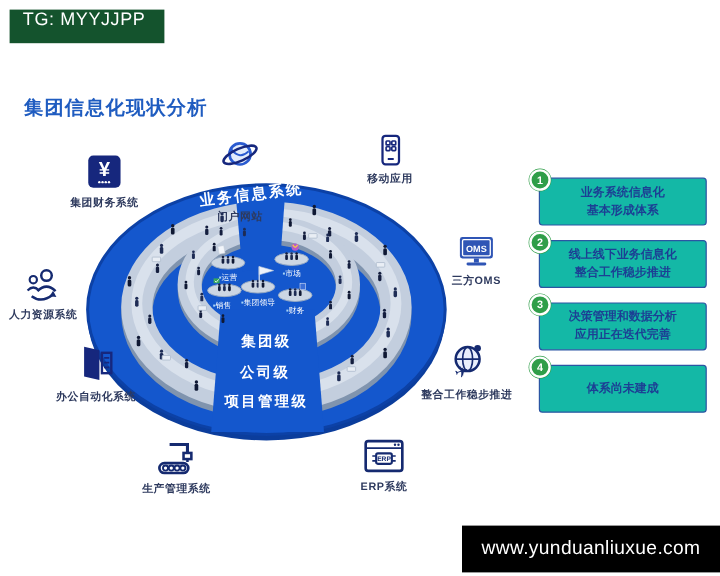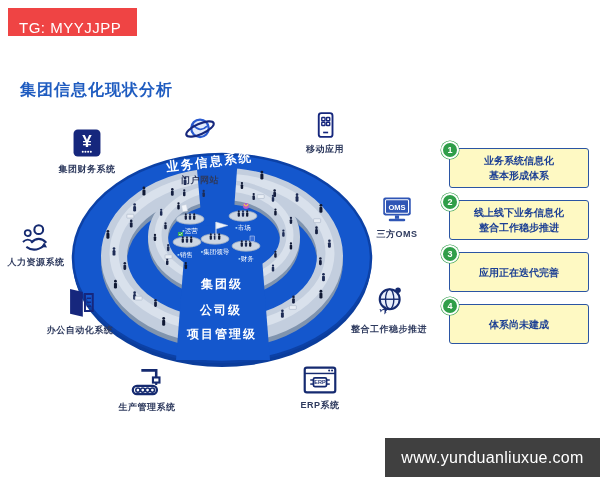--- a/index.html
+++ b/index.html
@@ -1,32 +1,32 @@
 <!DOCTYPE html>
 <html><head>
 <meta charset="utf-8">
 <style>
   html,body{margin:0;padding:0;background:#fff;}
   .stage{position:relative;width:600px;height:480px;background:#fff;overflow:hidden;
          font-family:"Liberation Sans","DejaVu Sans",sans-serif;}
-  .tg-bar{position:absolute;left:8px;top:8px;width:129px;height:28px;background:#ef4444;
-          color:#fff;font-size:15px;display:flex;align-items:flex-end;padding-left:11px;
+  .tg-bar{position:absolute;left:8px;top:8px;width:129px;height:28px;background:#14532d;
+          color:#fff;font-size:15px;display:flex;align-items:flex-start;padding-left:11px;
           letter-spacing:.5px;box-sizing:border-box;}
   .page-title{position:absolute;left:20px;top:80px;font-size:16px;font-weight:bold;
           color:#1f5cc0;letter-spacing:1px;}
-  .url-bar{position:absolute;left:385px;top:438px;width:215px;height:39px;background:#404040;
+  .url-bar{position:absolute;left:385px;top:438px;width:215px;height:39px;background:#000000;
           color:#fff;font-size:16px;display:flex;align-items:center;justify-content:center;
           letter-spacing:.3px;}
   .diagram-svg{position:absolute;left:0;top:0;}
   .sysicon{position:absolute;display:flex;flex-direction:column;align-items:center;gap:3px;}
   .sysicon .lbl{font-size:9px;color:#2e3a5e;font-weight:600;letter-spacing:.5px;white-space:nowrap;}
   .panel{position:absolute;left:437px;top:148px;width:152px;}
   .finding{position:relative;margin-bottom:12px;}
   .fbox{margin-left:12px;min-height:40px;box-sizing:border-box;border:1.5px solid #2b55a3;
-        border-radius:3px;background:#fef9c3;display:flex;flex-direction:column;justify-content:center;
+        border-radius:3px;background:#14b8a6;display:flex;flex-direction:column;justify-content:center;
         align-items:center;padding:4px 2px;}
   .fline{font-size:10px;font-weight:bold;color:#1c3f94;line-height:1.5;text-align:center;white-space:nowrap;}
   .fnum{position:absolute;left:4px;top:-7px;width:14px;height:14px;border-radius:50%;
         background:#2f9e49;border:2px solid #fff;color:#fff;font-size:9px;font-weight:bold;
         display:flex;align-items:center;justify-content:center;box-shadow:0 0 0 .5px #2f9e49;}
 </style>
 </head>
 <body>
 
 <div class="stage">
@@ -319,20 +319,21 @@
     <div class="finding">
       <div class="fnum">2</div>
       <div class="fbox">
         <div class="fline">线上线下业务信息化</div>
         <div class="fline">整合工作稳步推进</div>
       </div>
     </div>
     <div class="finding">
       <div class="fnum">3</div>
       <div class="fbox">
+        <div class="fline">决策管理和数据分析</div>
         <div class="fline">应用正在迭代完善</div>
       </div>
     </div>
     <div class="finding">
       <div class="fnum">4</div>
       <div class="fbox">
         <div class="fline">体系尚未建成</div>
       </div>
     </div>
   </div>

